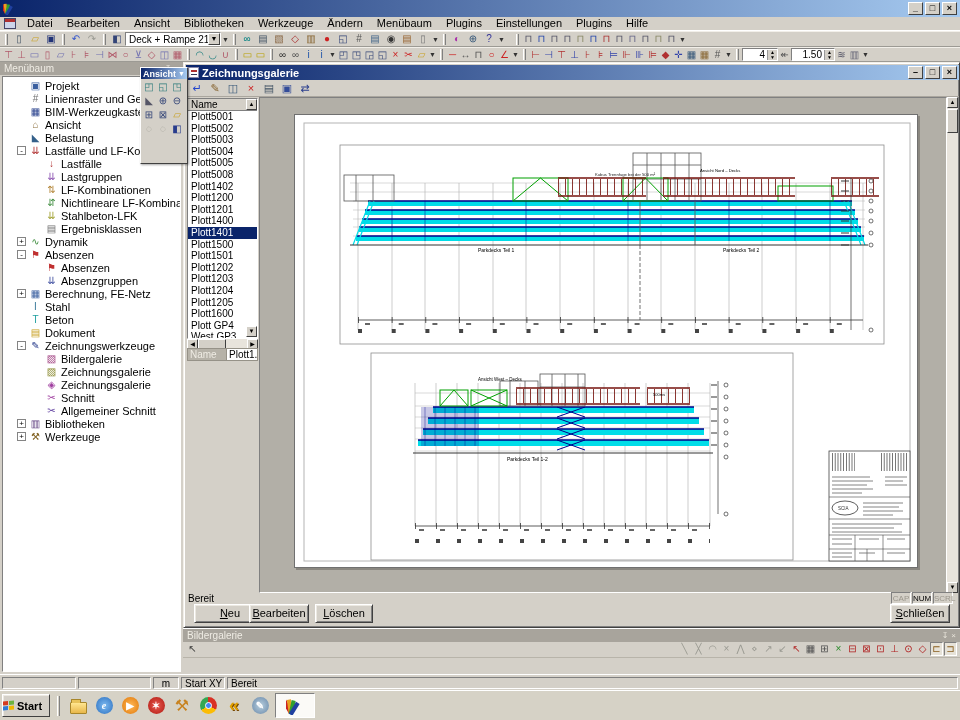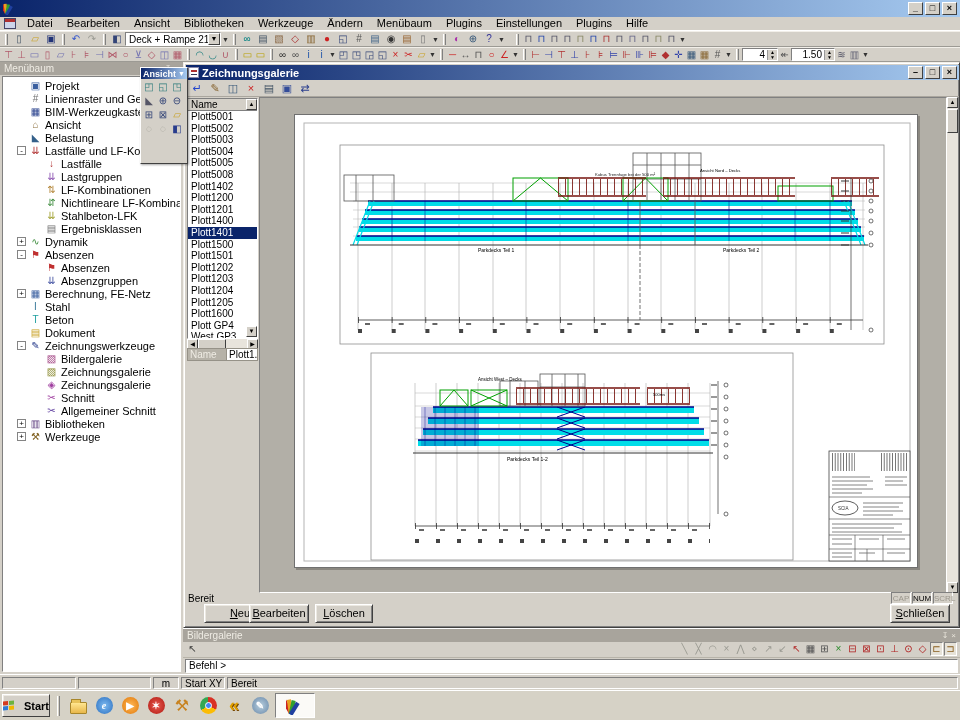--- a/index.html
+++ b/index.html
@@ -76,21 +76,21 @@
   .btn span::first-letter{text-decoration:underline}
   
   .cmdpanel{left:183px;top:628px;width:777px;height:46px;background:var(--chrome);border-top:1px solid #fff}
   .cmdtb{position:absolute;left:0;top:12px;width:777px;height:17px;display:flex;align-items:center;padding:0 3px;border-bottom:1px solid #b8b4aa}
   .cmdinput{position:absolute;left:2px;top:30px;width:773px;height:14px;background:#fff;border:1px solid;border-color:#808080 #fff #fff #808080;font-size:10px;padding-left:3px;line-height:12px}
   
   .statusbar{left:0;top:674px;width:960px;height:16px;display:flex;align-items:center;gap:2px;padding:1px 2px;border-top:1px solid #fff}
   .scell{height:12px;border:1px solid;border-color:#808080 #fff #fff #808080;font-size:10px;padding:0 3px;line-height:11px;white-space:nowrap}
   
   .taskbar{left:0;top:690px;width:960px;height:30px;background:#d6d2c6;border-top:1px solid #fff;display:flex;align-items:center;padding:0 2px;gap:4px}
-  .startbtn{width:48px;height:23px;background:var(--chrome);border:1px solid;border-color:#fff #404040 #404040 #fff;box-shadow:inset 1px 1px 0 #ece9e2;display:flex;align-items:center;justify-content:space-between;gap:3px;font-weight:bold;font-size:11px}
+  .startbtn{width:48px;height:23px;background:var(--chrome);border:1px solid;border-color:#fff #404040 #404040 #fff;box-shadow:inset 1px 1px 0 #ece9e2;display:flex;align-items:center;justify-content:flex-start;gap:3px;font-weight:bold;font-size:11px}
   .flag{width:11px;height:10px;display:grid;grid-template-columns:5px 5px;grid-template-rows:4px 4px;gap:1px;transform:skewY(-6deg)}
   .flag i{display:block}
   .ql{width:22px;height:22px;display:flex;align-items:center;justify-content:center;font-size:14px}
   .circ{width:17px;height:17px;border-radius:50%;display:flex;align-items:center;justify-content:center;color:#fff;font-size:10px;font-weight:bold}
   .appbtn{width:40px;height:25px;background:#fbfaf7;border:1px solid;border-color:#808080 #fff #fff #808080;display:flex;align-items:center;justify-content:center}
   .folder{width:17px;height:12px;background:linear-gradient(#ffe690,#e8b74a);border:1px solid #a8862a;border-radius:1px;position:relative;margin-top:4px}
   .folder:before{content:"";position:absolute;left:0;top:-4px;width:8px;height:3px;background:#e8c35a;border:1px solid #a8862a;border-bottom:none;border-radius:1px 1px 0 0}
   
   .palette{left:140px;top:67px;width:48px;height:97px;background:var(--chrome);border:1px solid;border-color:#fff #404040 #404040 #fff;box-shadow:1px 1px 2px rgba(0,0,0,.35);z-index:50}
   .palhdr{height:11px;background:linear-gradient(90deg,var(--tb1),var(--tb2));color:#fff;font-size:9px;font-weight:bold;display:flex;align-items:center;padding:0 2px}
@@ -667,21 +667,21 @@
       <span class="sbtn" style="position:absolute;bottom:0;left:0">▼</span>
     </div>
 
     <div class="dstatus">Bereit</div>
     <div class="locks">
 
     <span class="lock">CAP</span>
         <span class="lock on">NUM</span>
         <span class="lock">SCRL</span>
       </div>
-    <div class="btn" style="left:20px;top:541px;width:72px">
+    <div class="btn" style="left:10px;top:541px;width:72px">
         <span>Neu</span>
       </div>
     <div class="btn" style="left:65px;top:541px;width:60px">
         <span>Bearbeiten</span>
       </div>
     <div class="btn" style="left:131px;top:541px;width:58px">
         <span>Löschen</span>
       </div>
     <div class="btn" style="left:706px;top:541px;width:60px">
         <span>Schließen</span>
@@ -739,21 +739,20 @@
           <span class="tbtn sm" style="color: rgb(176, 32, 32);">⊟</span>
           <span class="tbtn sm" style="color: rgb(176, 32, 32);">⊠</span>
           <span class="tbtn sm" style="color: rgb(176, 32, 32);">⊡</span>
           <span class="tbtn sm" style="color: rgb(176, 32, 32);">⊥</span>
           <span class="tbtn sm" style="color: rgb(176, 32, 32);">⊙</span>
           <span class="tbtn sm" style="color: rgb(176, 32, 32);">◇</span>
           <span class="tbtn sm pressed" style="color: rgb(138, 96, 32);">⊏</span>
           <span class="tbtn sm pressed" style="color: rgb(138, 96, 32);">⊐</span>
         </span>
     </div>
-    <div class="cmdinput">Befehl &gt;</div>
   </div>
 
   <div class="abs statusbar">
     <span class="scell" style="width:74px"></span>
     <span class="scell" style="width:73px"></span>
     <span class="scell" style="width:26px;text-align:center">m</span>
     <span class="scell" style="width:44px">Start XY</span>
     <span class="scell" style="flex:1">Bereit</span>
   </div>
 

